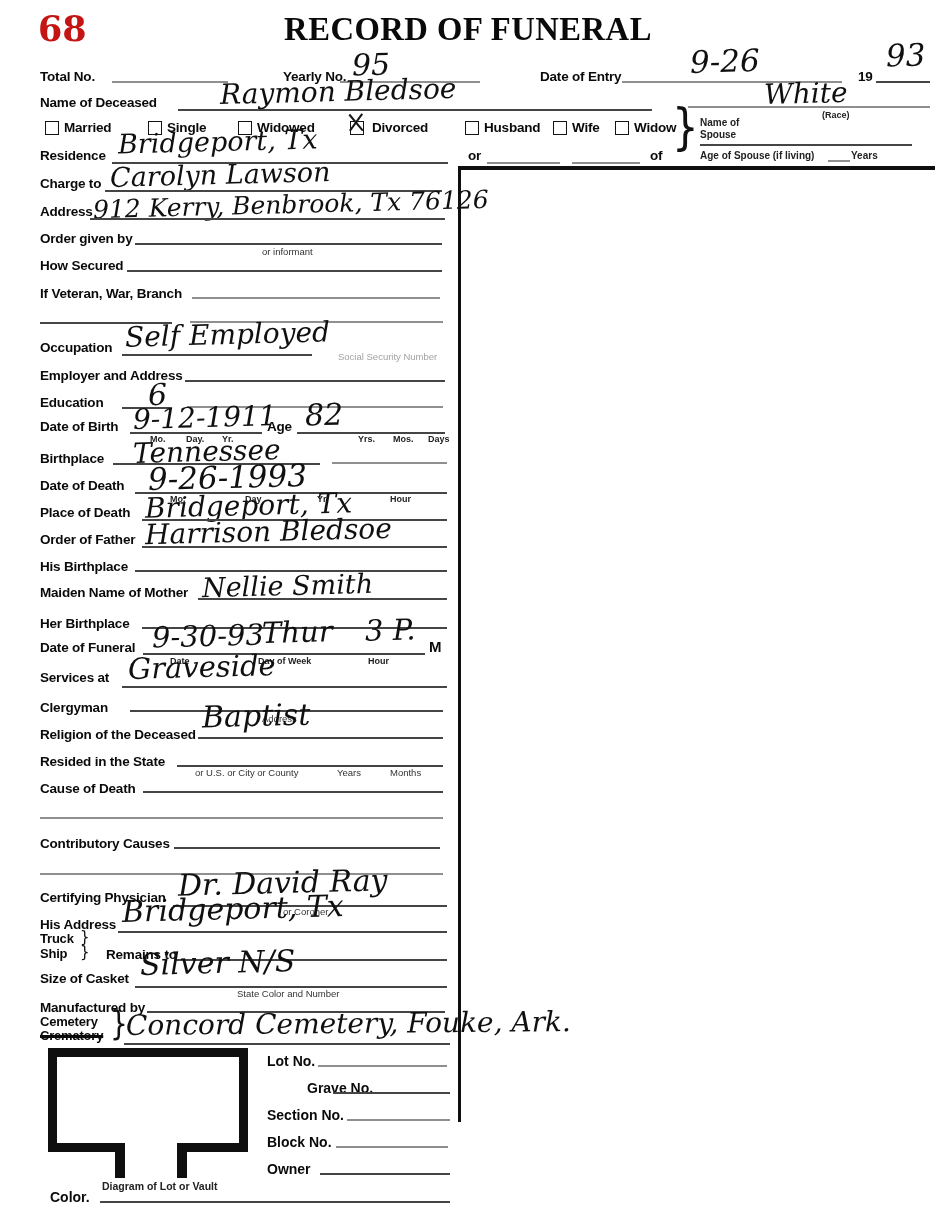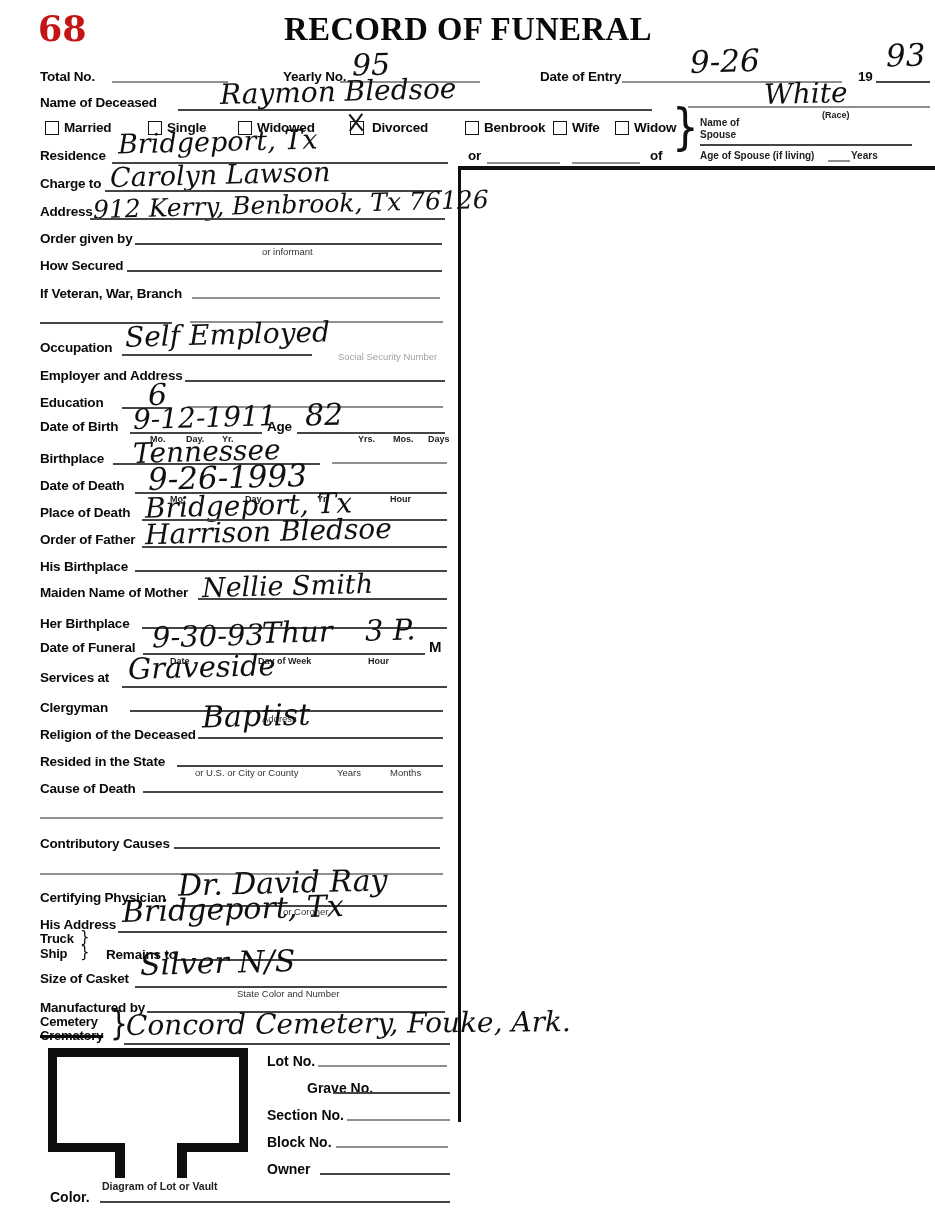--- a/index.html
+++ b/index.html
@@ -59,21 +59,21 @@
   <span class="cb" style="left:45px;top:121px;"></span>
   <span class="L" style="left:64px;top:120px;">Married</span>
   <span class="cb" style="left:148px;top:121px;"></span>
   <span class="L" style="left:167px;top:120px;">Single</span>
   <span class="cb" style="left:238px;top:121px;"></span>
   <span class="L" style="left:257px;top:120px;">Widowed</span>
   <span class="cb" style="left:350px;top:121px;"></span>
   <span class="xm" style="left:347px;top:112px;"></span>
   <span class="L" style="left:372px;top:120px;">Divorced</span>
   <span class="cb" style="left:465px;top:121px;"></span>
-  <span class="L" style="left:484px;top:120px;">Benbrook</span>
+  <span class="L" style="left:484px;top:120px;">Husband</span>
   <span class="cb" style="left:553px;top:121px;"></span>
   <span class="L" style="left:572px;top:120px;text-align:right;">Wife</span>
   <span class="cb" style="left:615px;top:121px;"></span>
   <span class="L" style="left:634px;top:120px;">Widow</span>
   <span class="br" style="left:672px;top:106px;font-size:42px;transform:scaleY(1.18);">}</span>
 
   <span class="SP" style="left:700px;top:117px;">Name of</span>
   <span class="SP" style="left:700px;top:129px;">Spouse</span>
   <span class="ln" style="left:700px;top:144px;width:212px;"></span>
   <span class="SP" style="left:700px;top:150px;">Age of Spouse (if living)</span>

